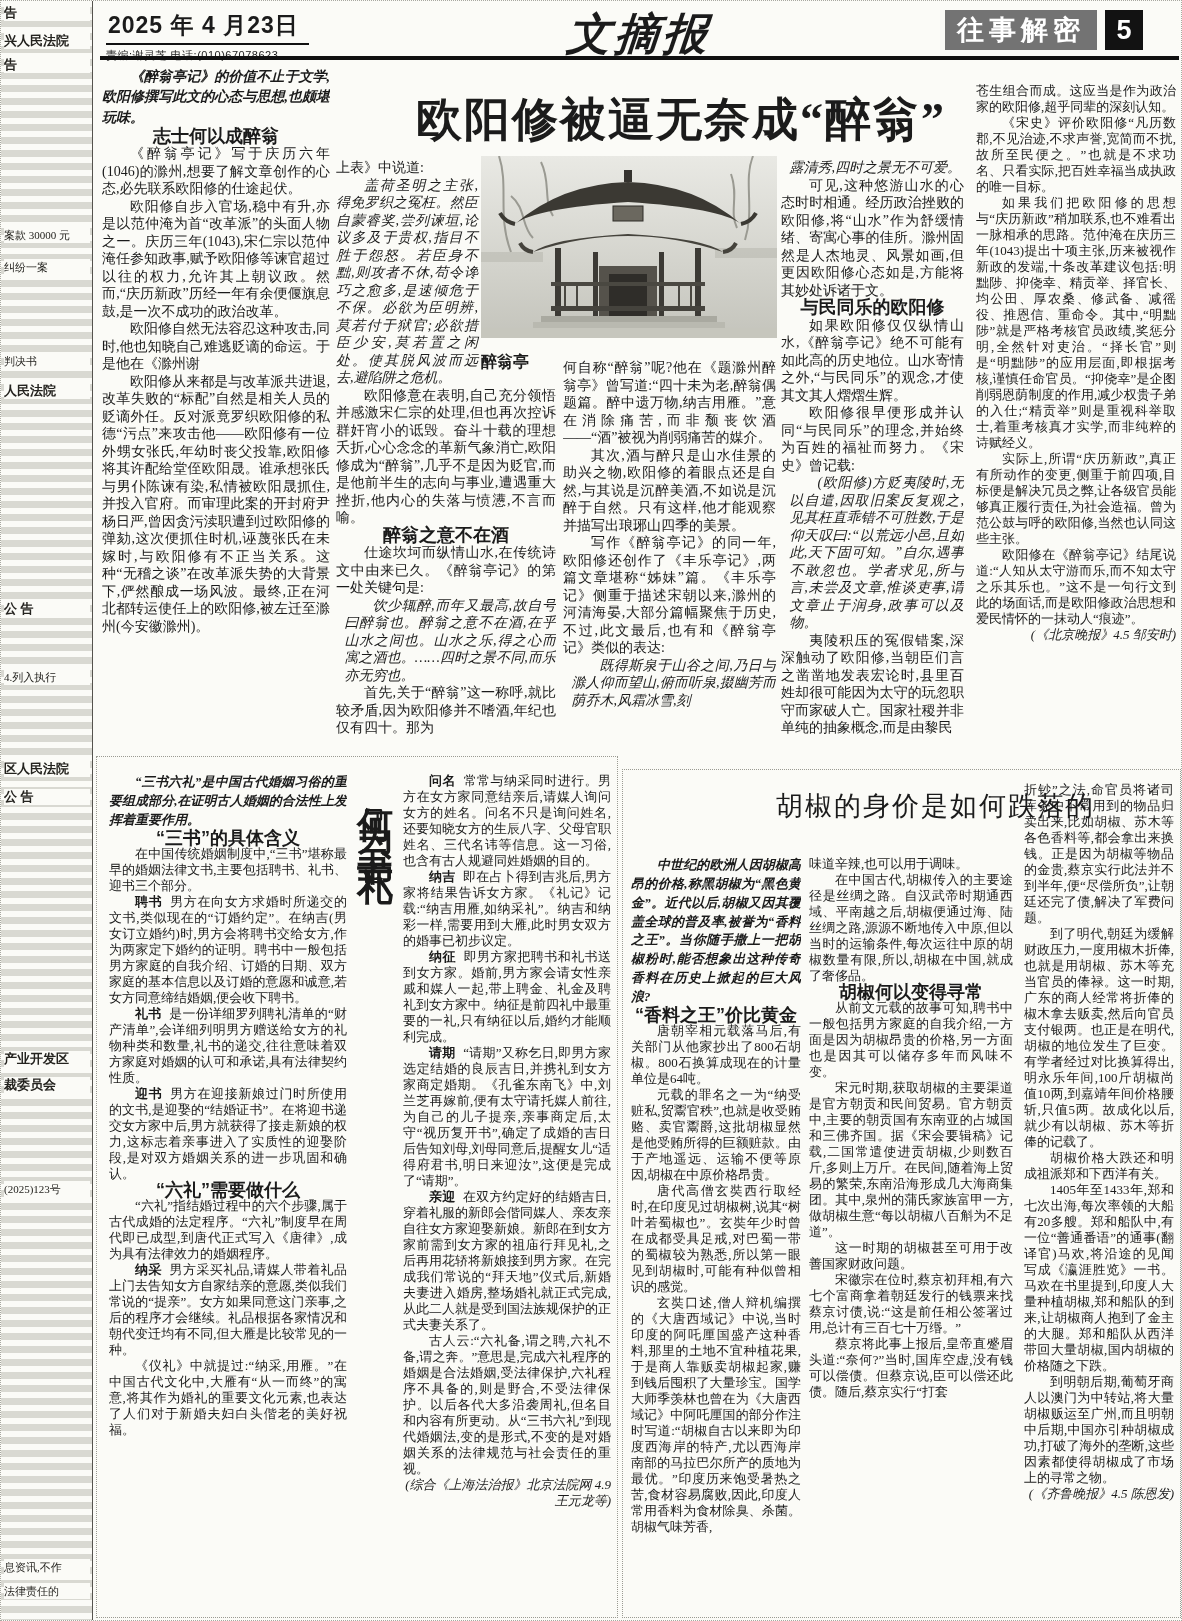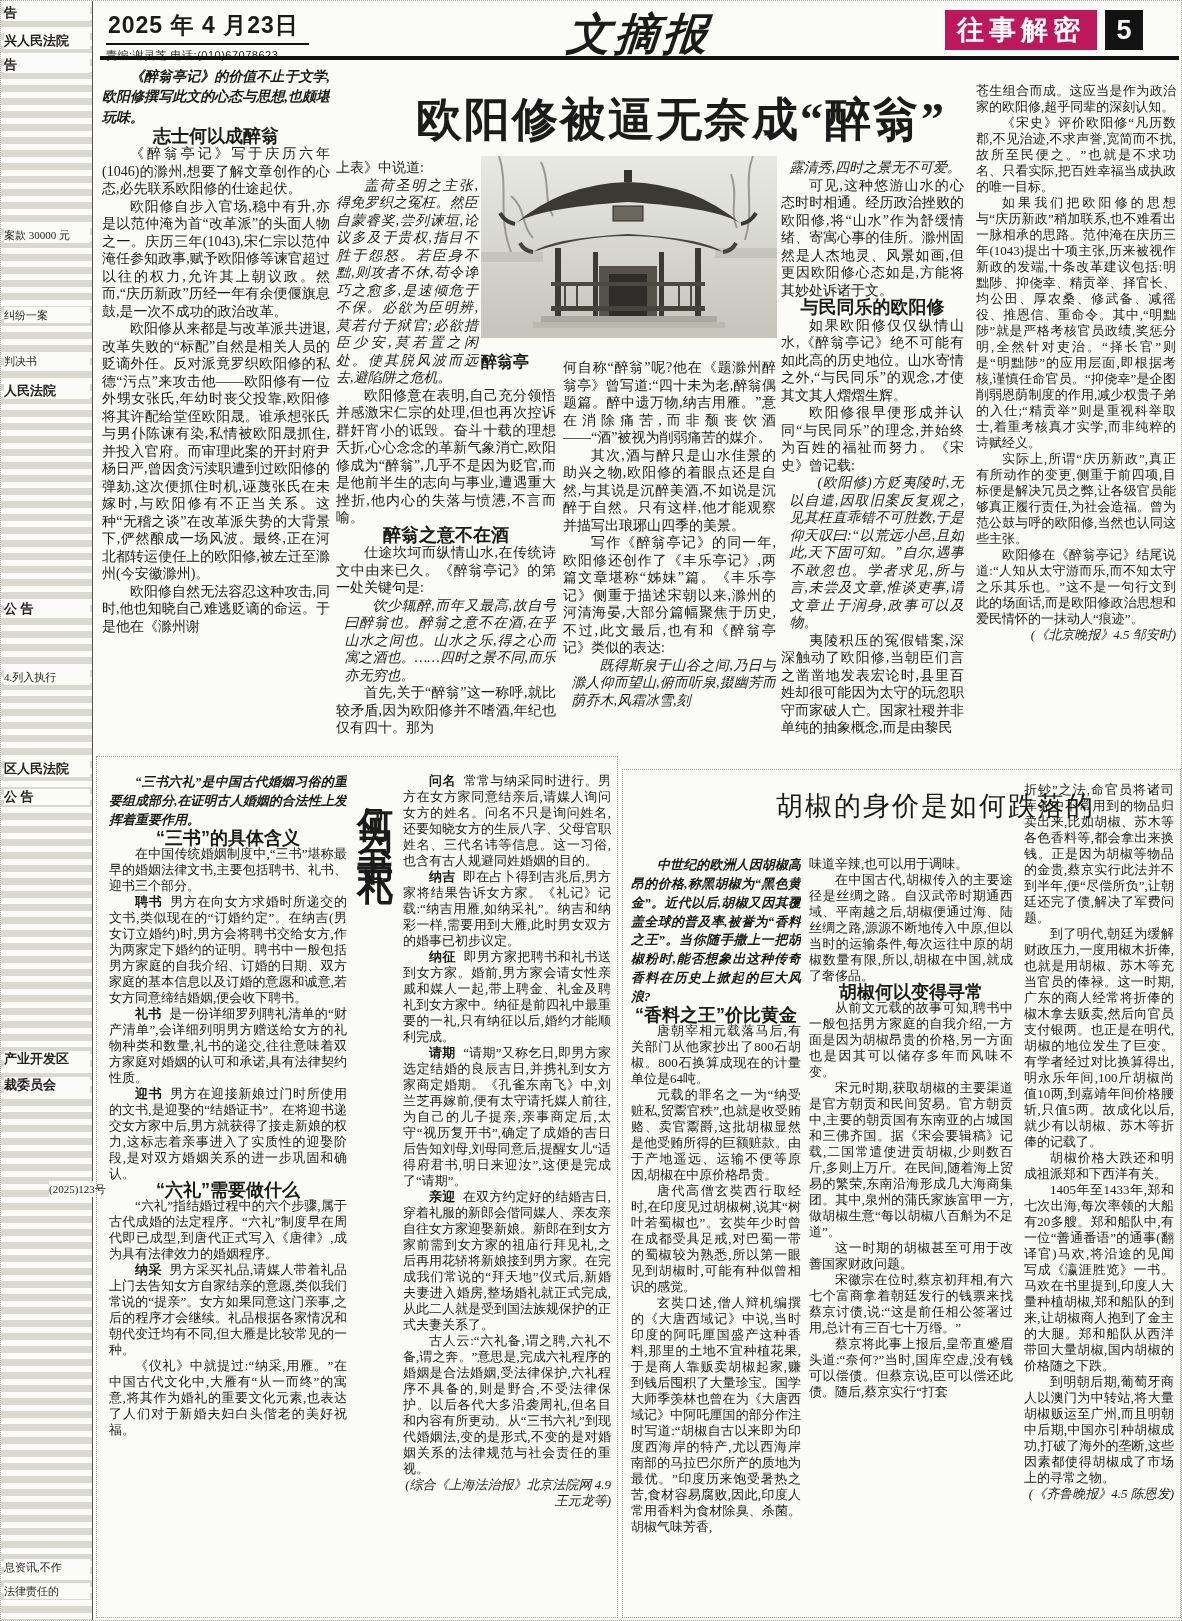--- a/index.html
+++ b/index.html
@@ -22,21 +22,21 @@
   .frag-b{font-weight:bold;font-family:"Liberation Sans","DejaVu Sans",sans-serif;font-size:13px}
 
   
   .header{position:absolute;left:95px;top:6px;width:1085px;height:52px}
   .date-block{position:absolute;left:10px;top:3px}
   .date{font-size:23px;font-weight:bold;border-bottom:2px solid #111;
     padding:0 10px 2px 2px;letter-spacing:1px}
   .editor{font-size:11px;margin-top:3px;letter-spacing:0.5px}
   .masthead{position:absolute;left:428px;top:-2px;width:230px;text-align:center;
     font-size:44px;font-weight:bold;font-style:italic;transform:skewX(-5deg);letter-spacing:4px}
-  .section-badge{position:absolute;right:84px;top:3px;background:#be185d;color:#fff;
+  .section-badge{position:absolute;right:84px;top:3px;background:#737373;color:#fff;
     font-weight:bold;font-size:27px;line-height:40px;height:40px;padding:0 12px;letter-spacing:5px}
   .page-box{position:absolute;right:38px;top:3px;background:#121212;color:#fff;
     font-weight:bold;font-size:27px;line-height:40px;height:40px;width:38px;text-align:center}
   .header-rule{position:absolute;left:4px;right:2px;top:49px;height:4px;background:#111}
 
   
   .col{position:absolute;overflow:hidden;text-align:justify;
     font-size:14px;line-height:17.5px}
   .fit{font-size:13px;line-height:16px}
   .col p{margin:0}
@@ -83,30 +83,30 @@
   .pc{left:401px;top:12px;width:150px;height:824px}
 </style>
 </head>
 <body>
 
 <div class="sidebar">
     <div class="frag frag-b" style="top: 4px;">告</div>
     <div class="frag frag-b" style="top: 32px;">兴人民法院</div>
     <div class="frag frag-b" style="top: 56px;">告</div>
     <div class="frag" style="top: 226px;">案款 30000 元</div>
-    <div class="frag" style="top: 258px; margin-top: 48px;">纠纷一案</div>
+    <div class="frag" style="top: 258px;">纠纷一案</div>
     <div class="frag" style="top: 352px;">判决书</div>
     <div class="frag frag-b" style="top: 382px;">人民法院</div>
     <div class="frag frag-b" style="top: 600px;">公 告</div>
     <div class="frag" style="top: 668px;">4.列入执行</div>
     <div class="frag frag-b" style="top: 760px;">区人民法院</div>
     <div class="frag frag-b" style="top: 788px;">公 告</div>
     <div class="frag frag-b" style="top: 1050px;">产业开发区</div>
     <div class="frag frag-b" style="top: 1076px;">裁委员会</div>
-    <div class="frag" style="top: 1180px; margin-left: 45px;">(2025)123号</div>
+    <div class="frag" style="top: 1180px;">(2025)123号</div>
     <div class="frag" style="top: 1558px;">息资讯,不作</div>
     <div class="frag" style="top: 1582px;">法律责任的</div>
   </div>
 
 <div class="header">
   <div class="date-block">
     <div class="date sans">2025 年 4 月23日</div>
     <div class="editor sans">责编:谢灵芝 电话:(010)67078623</div>
   </div>
   <div class="masthead">文摘报</div>
@@ -151,22 +151,22 @@
       <rect x="0" y="172" width="296" height="10" fill="#c6c6bd"></rect>
     </svg>
     <div class="photo-caption">醉翁亭</div>
   </div>
 
   <div class="col c1">
       <p class="p-intro">《醉翁亭记》的价值不止于文学,欧阳修撰写此文的心态与思想,也颇堪玩味。</p>
       <p class="p-heading">志士何以成醉翁</p>
       <p class="p-normal">《醉翁亭记》写于庆历六年(1046)的滁州,想要了解文章创作的心态,必先联系欧阳修的仕途起伏。</p>
       <p class="p-normal">欧阳修自步入官场,稳中有升,亦是以范仲淹为首“改革派”的头面人物之一。庆历三年(1043),宋仁宗以范仲淹任参知政事,赋予欧阳修等谏官超过以往的权力,允许其上朝议政。然而,“庆历新政”历经一年有余便偃旗息鼓,是一次不成功的政治改革。</p>
+      <p class="p-normal">欧阳修自然无法容忍这种攻击,同时,他也知晓自己难逃贬谪的命运。于是他在《滁州谢</p>
       <p class="p-normal">欧阳修从来都是与改革派共进退,改革失败的“标配”自然是相关人员的贬谪外任。反对派竟罗织欧阳修的私德“污点”来攻击他——欧阳修有一位外甥女张氏,年幼时丧父投靠,欧阳修将其许配给堂侄欧阳晟。谁承想张氏与男仆陈谏有染,私情被欧阳晟抓住,并投入官府。而审理此案的开封府尹杨日严,曾因贪污渎职遭到过欧阳修的弹劾,这次便抓住时机,诬蔑张氏在未嫁时,与欧阳修有不正当关系。这种“无稽之谈”在改革派失势的大背景下,俨然酿成一场风波。最终,正在河北都转运使任上的欧阳修,被左迁至滁州(今安徽滁州)。</p>
-      <p class="p-normal">欧阳修自然无法容忍这种攻击,同时,他也知晓自己难逃贬谪的命运。于是他在《滁州谢</p>
     </div>
   <div class="col c2">
       <p class="p-cont">上表》中说道:</p>
       <p class="p-quote-narrow">盖荷圣明之主张,得免罗织之冤枉。然臣自蒙睿奖,尝列谏垣,论议多及于贵权,指目不胜于怨怒。若臣身不黜,则攻者不休,苟令谗巧之愈多,是速倾危于不保。必欲为臣明辨,莫若付于狱官;必欲措臣少安,莫若置之闲处。使其脱风波而远去,避陷阱之危机。</p>
       <p class="p-normal">欧阳修意在表明,自己充分领悟并感激宋仁宗的处理,但也再次控诉群奸宵小的诋毁。奋斗十载的理想夭折,心心念念的革新气象消亡,欧阳修成为“醉翁”,几乎不是因为贬官,而是他前半生的志向与事业,遭遇重大挫折,他内心的失落与愤懑,不言而喻。</p>
       <p class="p-heading">醉翁之意不在酒</p>
       <p class="p-normal">仕途坎坷而纵情山水,在传统诗文中由来已久。《醉翁亭记》的第一处关键句是:</p>
       <p class="p-quote">饮少辄醉,而年又最高,故自号曰醉翁也。醉翁之意不在酒,在乎山水之间也。山水之乐,得之心而寓之酒也。……四时之景不同,而乐亦无穷也。</p>
       <p class="p-normal">首先,关于“醉翁”这一称呼,就比较矛盾,因为欧阳修并不嗜酒,年纪也仅有四十。那为</p>
     </div>

